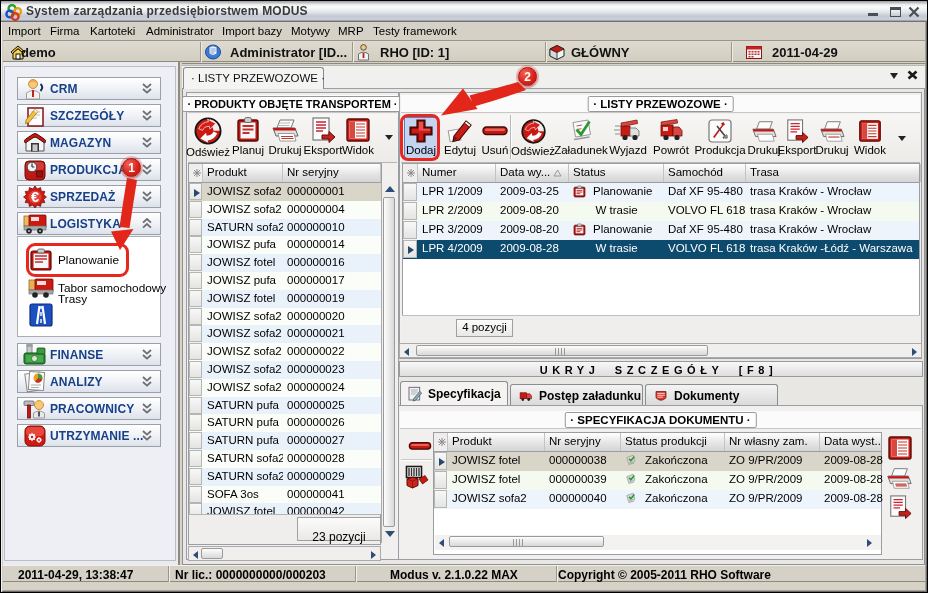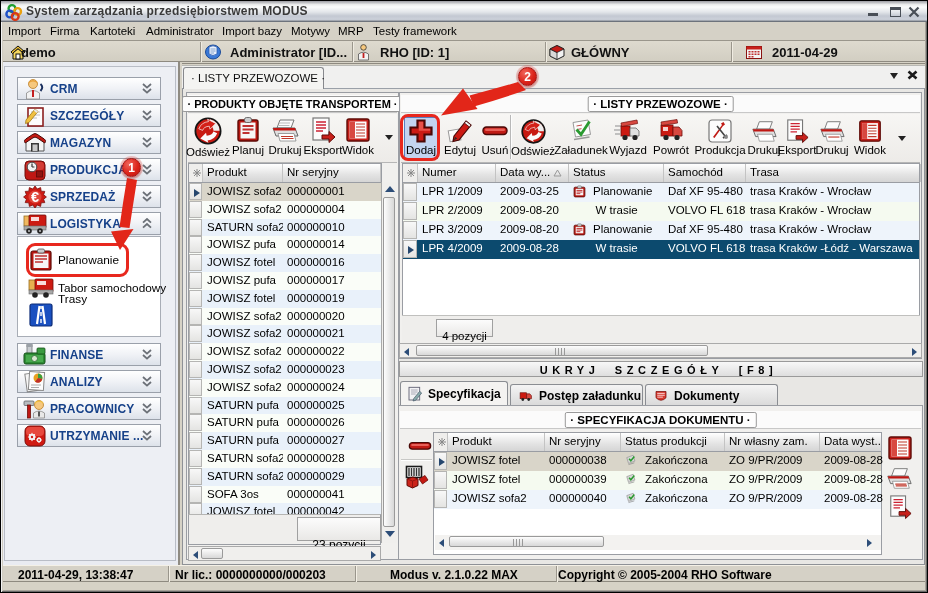--- a/index.html
+++ b/index.html
@@ -57,21 +57,21 @@
 .ghead { position:absolute; left:0; right:0; top:0; height:19px; background:linear-gradient(#ffffff,#e3e3e3 60%,#d5d5d5); border-bottom:1px solid #9a9da3; font-size:11.5px; color:#000; }
 .gcol { position:absolute; top:0; bottom:0; border-right:1px solid #c3c3c3; padding:2px 0 0 4px; white-space:nowrap; overflow:hidden; }
 .grow { position:absolute; left:0; right:0; height:19px; font-size:11.5px; white-space:nowrap; }
 .gcell { position:absolute; top:0; bottom:0; padding:2px 0 0 4px; overflow:hidden; white-space:nowrap; }
 
 
 .hscroll { position:absolute; height:15px; background:#f0efed; border:1px solid #aaa; }
 .thumb { position:absolute; top:1px; height:11px; background:linear-gradient(#fdfdfd,#d8d8d8); border:1px solid #9a9a9a; border-radius:2px; }
 .arrow { position:absolute; width:0; height:0; }
 
-.badge { position:absolute; height:23px; background:linear-gradient(#fcfcfc,#e9e8e6); border:1px solid #a0a0a0; font-size:12px; color:#000; text-align:center; padding-top:20px; }
+.badge { position:absolute; height:23px; background:linear-gradient(#fcfcfc,#e9e8e6); border:1px solid #a0a0a0; font-size:12px; color:#000; text-align:center; padding-top:12px; }
 
 #ukryj { left:399px; top:361px; width:524px; height:16px; background:linear-gradient(#f8f8f8,#dedede); border:1px solid #9a9a9a; text-align:center; font-size:11px; font-weight:bold; letter-spacing:4.6px; padding-top:2px; padding-right:5px; }
 
 
 .btab { position:absolute; height:24px; border:1px solid #8a8d92; border-bottom:none; border-radius:3px 3px 0 0; font-size:12px; font-weight:bold; color:#000; }
 .btab.active { background:#f4f3f1; }
 .btab.inactive { background:linear-gradient(#f4f4f4,#d9d9d9); }
 
 
 #statusbar { left:3px; top:565px; width:922px; height:17px; background:#d5d1c6; border-top:1px solid #f4f0e6; border-bottom:1px solid #8e8a80; font-size:12px; font-weight:bold; color:#000; }
@@ -716,21 +716,21 @@
         </div>
         <div class="gcell" style="left:15px;width:78px">LPR 4/2009</div>
         <div class="gcell" style="left:93px;width:73px">2009-08-28</div>
         <div class="gcell" style="left:166px;width:95px;text-align:center;padding-left:0">W trasie</div>
         <div class="gcell" style="left:261px;width:82px">VOLVO FL 618</div>
         <div class="gcell" style="left:343px;width:175px">trasa Kraków  -Łódź -  Warszawa</div>
       </div>
   </div>
 </div>
 <div class="abs" style="left:402px;top:315px;width:518px;height:28px;background:#efeeec;border-top:1px solid #c0c0be"></div>
-<div class="badge" style="left:436px;top:319px;width:57px;height:18px;font-size:11.5px;padding-top:10px">4 pozycji</div>
+<div class="badge" style="left:456px;top:319px;width:57px;height:18px;font-size:11.5px;padding-top:1px">4 pozycji</div>
 
 <div class="hscroll" style="left:399px;top:343px;width:523px">
   <div class="arrow" style="left:4px;top:4px;border-top:4px solid transparent;border-bottom:4px solid transparent;border-right:5px solid #2c4d78"></div>
   <div class="thumb" style="left:16px;width:292px"></div>
   <div class="abs" style="left:155px;top:4px;width:10px;height:7px;border-left:1px solid #999;border-right:1px solid #999;background:linear-gradient(to right,transparent 2px,#999 2px,#999 3px,transparent 3px,transparent 5px,#999 5px,#999 6px,transparent 6px)"></div>
   <div class="arrow" style="left:512px;top:4px;border-top:4px solid transparent;border-bottom:4px solid transparent;border-left:5px solid #2c4d78"></div>
 </div>
 <div id="ukryj" class="abs">UKRYJ&nbsp; SZCZEGÓŁY&nbsp; [F8]</div>
 
 <div class="btab inactive" style="left:510px;top:384px;width:133px;height:22px">
@@ -879,14 +879,14 @@
 <div class="anncircle" style="left:122px;top:158px">1</div>
 <div class="anncircle" style="left:518px;top:67px">2</div>
 
 <div id="statusbar" class="abs">
   <div class="st-sep" style="left:165px"></div>
   <div class="st-sep" style="left:352px"></div>
   <div class="st-sep" style="left:553px"></div>
   <span style="position:absolute;left:15px;top:2px">2011-04-29,  13:38:47</span>
   <span style="position:absolute;left:172px;top:2px">Nr lic.: 0000000000/000203</span>
   <span style="position:absolute;left:387px;top:2px">Modus v. 2.1.0.22 MAX</span>
-  <span style="position:absolute;left:555px;top:2px">Copyright © 2005-2004 RHO Software</span>
+  <span style="position:absolute;left:555px;top:2px">Copyright © 2005-2011 RHO Software</span>
 </div>
 
 </body></html>

